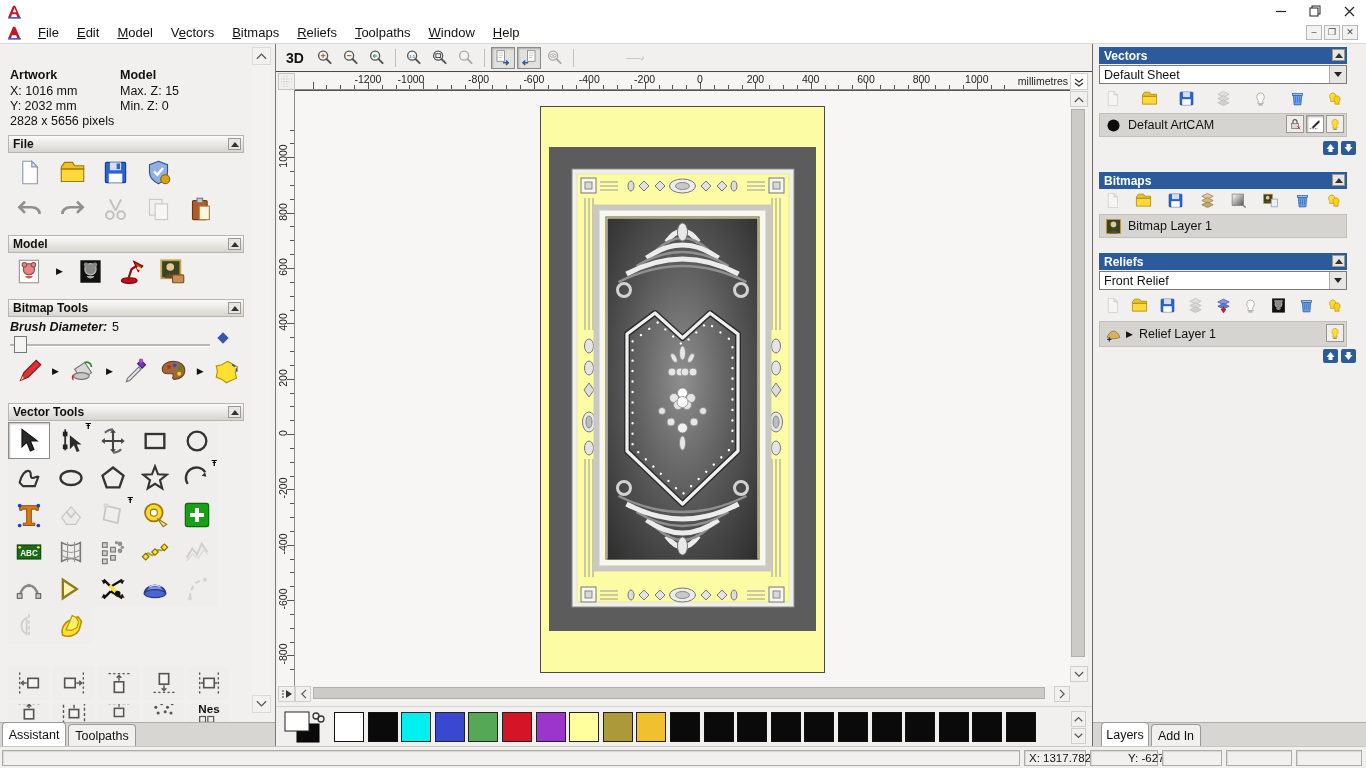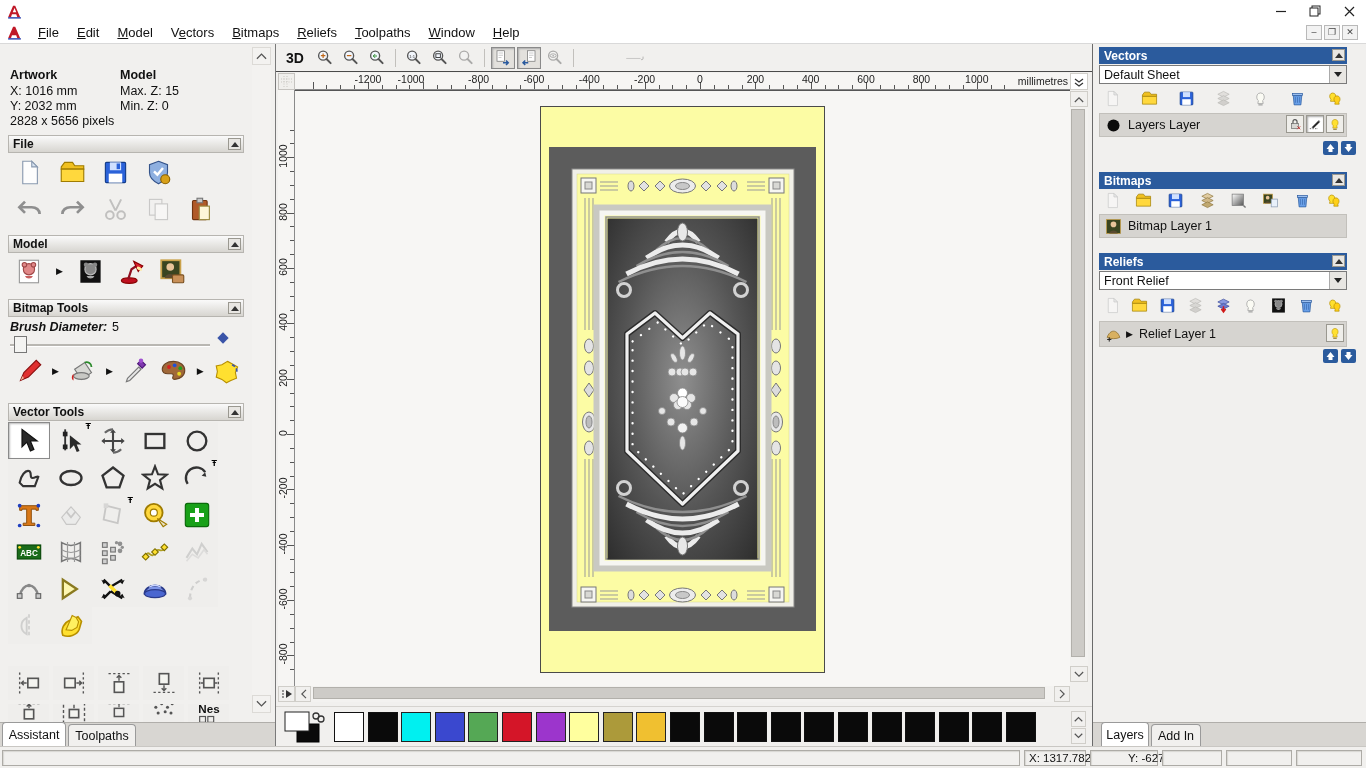--- a/index.html
+++ b/index.html
@@ -1169,21 +1169,21 @@
             <path d="M13 17c-2.4-1.6-2.4-6.4 0-8a4.8 4.8 0 0 1 5 0c2.4 1.6 2.4 6.4 0 8l.6 3h-6.2z" fill="#ffd018" stroke="#b89000"></path>
           </svg>
         </span>
       </div>
     <div class="layer-row" style="top:69px;height:24px">
       <span class="ic16" style="margin-left:4px">
           <svg viewBox="0 0 24 24">
             <circle cx="12" cy="12" r="8.5" fill="#0c0c0c"></circle>
           </svg>
         </span>
-      <span class="lbl">Layers Layer</span>
+      <span class="lbl">Default ArtCAM</span>
       <span id="vec-row-btns"><span class="mini-btn">
             <span class="ic16">
               <svg viewBox="0 0 24 24">
                 <rect x="6" y="11" width="12" height="9" fill="#d8d8d4" stroke="#555"></rect>
                 <path d="M8.5 11V8a3.5 3.5 0 0 1 7 0v3" fill="none" stroke="#555" stroke-width="2"></path>
                 <path d="M16 16l5 5M21 16l-5 5" stroke="#c02020" stroke-width="1.4"></path>
               </svg>
             </span>
           </span><span class="mini-btn" style="background: rgb(255, 255, 255); box-shadow: rgb(170, 170, 170) 1px 1px 2px inset;">
             <span class="ic16">

